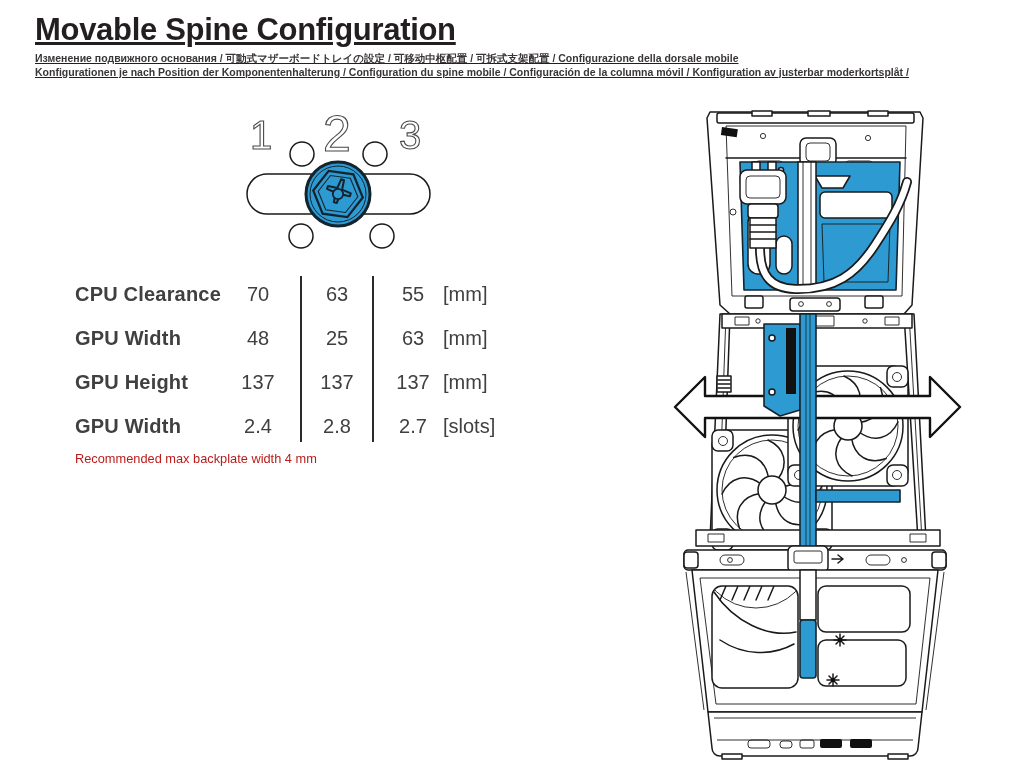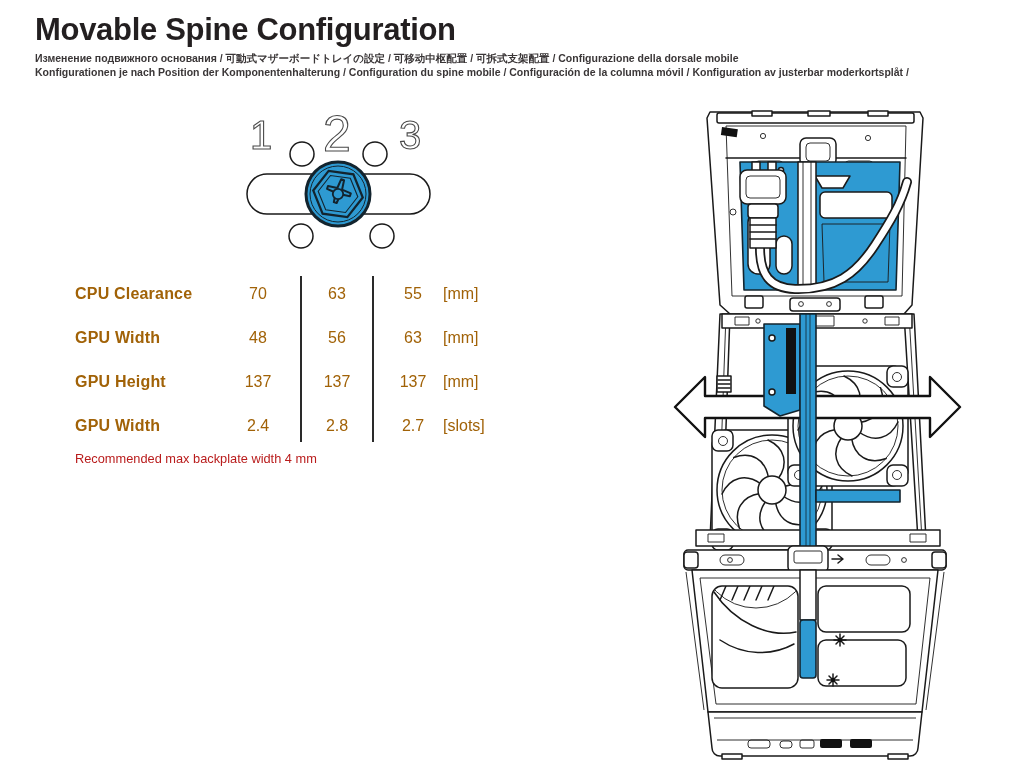--- a/index.html
+++ b/index.html
@@ -1,31 +1,31 @@
 <!DOCTYPE html>
 <html><head>
 <meta charset="utf-8">
 <style>
   html,body{margin:0;padding:0;background:#ffffff;}
   .page{
     position:relative;width:1024px;height:768px;background:#ffffff;overflow:hidden;
     font-family:"Liberation Sans","DejaVu Sans",sans-serif;color:#231f20;
   }
   
-  .header{position:absolute;left:35px;top:12px;width:970px;}
+  .header{position:absolute;left:35px;top:12px;width:970px;text-decoration:underline;}
   .title{font-size:31px;font-weight:700;letter-spacing:-0.3px;line-height:36px;margin:0;color:#231f20;}
   .subtitles{margin-top:4px;}
   .subtitle{font-size:10.5px;font-weight:700;line-height:13.5px;color:#3a3637;white-space:nowrap;}
   
   .selector{position:absolute;left:240px;top:106px;width:200px;height:150px;}
   
   .spec{position:absolute;left:75px;top:272px;width:480px;}
   .spec-grid{display:grid;grid-template-columns:150px 66px 92px 60px 100px;}
   .spec-row{display:contents;}
-  .cell{height:44px;display:flex;align-items:center;font-size:16px;color:#a16207;}
+  .cell{height:44px;display:flex;align-items:center;font-size:20px;color:#404040;}
   .cell.label{font-weight:700;letter-spacing:0.2px;}
   .cell.val{justify-content:center;font-weight:400;text-align:right;}
   .cell.unit{font-weight:400;justify-content:flex-start;}
   .v-divider{position:absolute;top:4px;height:166px;width:1.5px;background:#2a2a2a;}
   .v-divider.d1{left:225px;}
   .v-divider.d2{left:297px;}
   .note{margin-top:3px;font-size:12.8px;color:#b91c1c;font-weight:400;}
   
   .illustration{position:absolute;left:660px;top:100px;width:340px;height:660px;}
   svg{display:block;}
@@ -81,21 +81,21 @@
       <div class="spec-row">
         <div class="cell label">CPU Clearance</div>
         <div class="cell val">70</div>
         <div class="cell val">63</div>
         <div class="cell val">55</div>
         <div class="cell unit">[mm]</div>
       </div>
       <div class="spec-row">
         <div class="cell label">GPU Width</div>
         <div class="cell val">48</div>
-        <div class="cell val">56</div>
+        <div class="cell val">25</div>
         <div class="cell val">63</div>
         <div class="cell unit">[mm]</div>
       </div>
       <div class="spec-row">
         <div class="cell label">GPU Height</div>
         <div class="cell val">137</div>
         <div class="cell val">137</div>
         <div class="cell val">137</div>
         <div class="cell unit">[mm]</div>
       </div>

